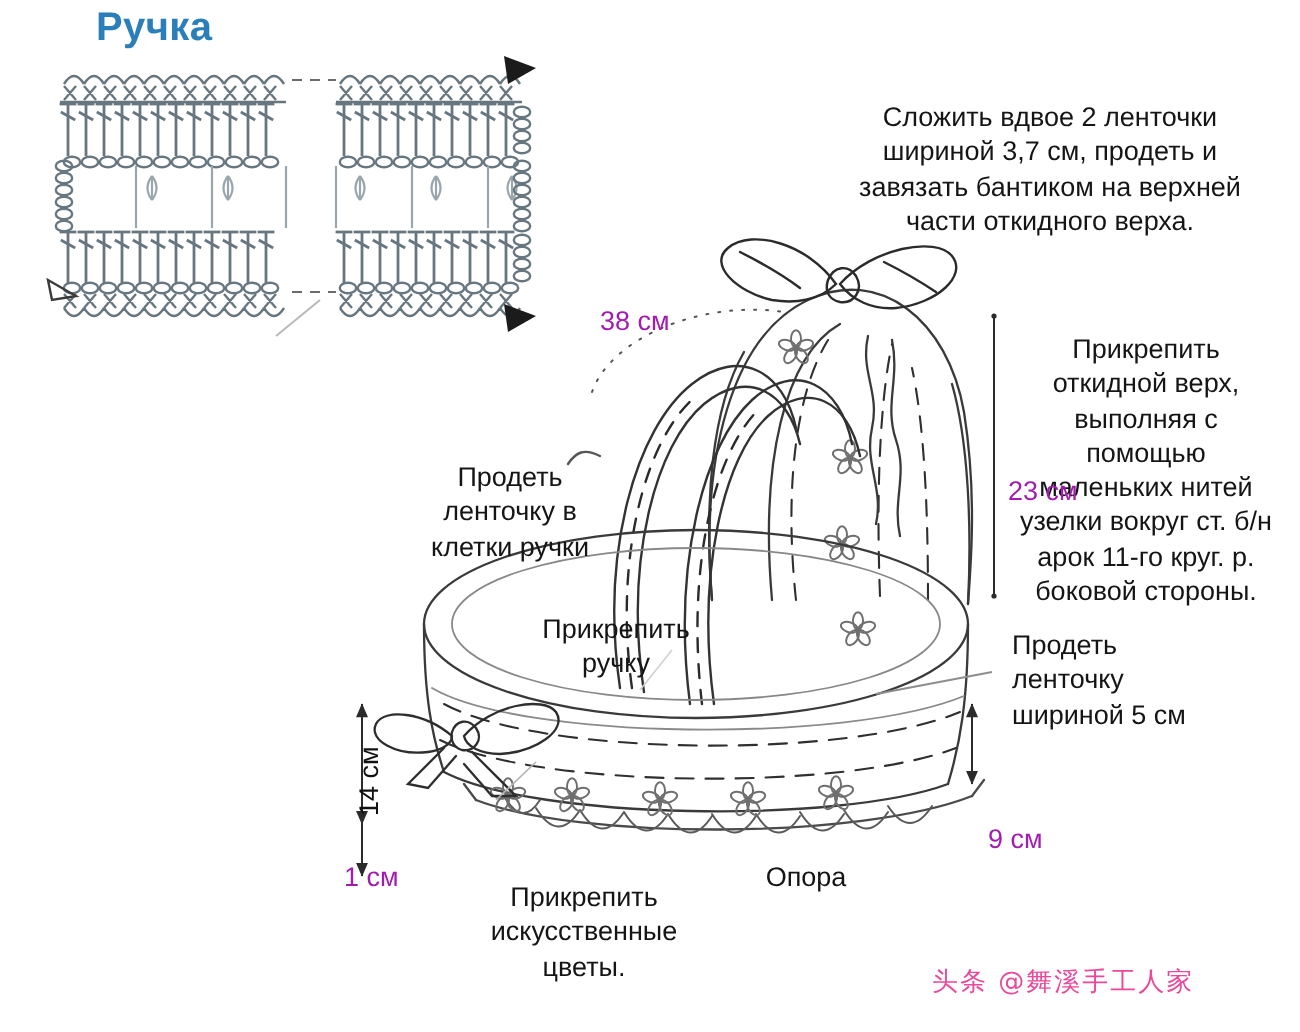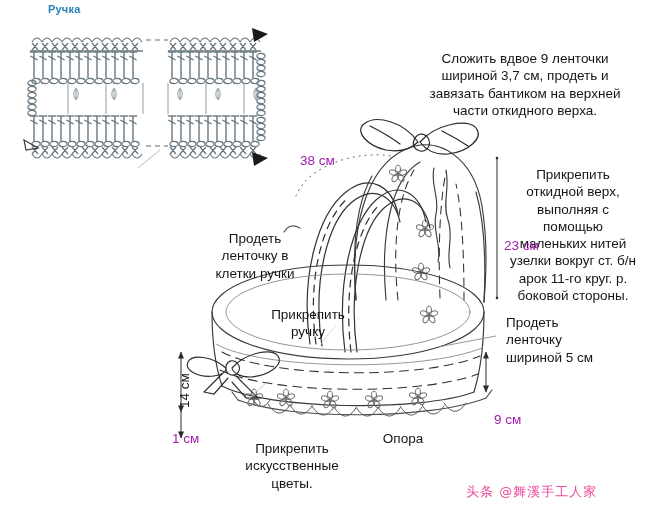--- a/index.html
+++ b/index.html
@@ -9,21 +9,21 @@
     background:#ffffff;
     font-family:"Liberation Sans","DejaVu Sans",sans-serif;
     color:#1a1a1a;
     overflow:hidden;
     position:relative;
   }
   #stage{position:relative;width:650px;height:516px;overflow:hidden;}
   #art{position:absolute;left:0;top:0;width:650px;height:516px;}
   .txt{position:absolute;white-space:pre;line-height:1.28;}
   .title-handle{
-    font-weight:bold;font-size:11px;letter-spacing:.2px;
+    font-weight:bold;font-size:20px;letter-spacing:.2px;
   }
   .note{font-size:13.5px;text-align:center;color:#151515;}
   .note-l{font-size:13.5px;text-align:left;color:#151515;}
   .dim{font-size:13.5px;color:#a21caf;}
   .vdim{font-size:13.5px;color:#111;transform:rotate(-90deg);transform-origin:left top;}
   .watermark{
     font-size:13px;color:#ec4899;letter-spacing:1px;
     font-family:"DejaVu Sans",sans-serif;
   }
 </style>
@@ -649,21 +649,21 @@
 
       <line x1="438" y1="347" x2="496" y2="336" stroke="#8d8d8d" stroke-width="0.9"></line>
       <line x1="268" y1="381" x2="248" y2="400" stroke="#b4b4b4" stroke-width="0.8"></line>
       <line x1="336" y1="325" x2="320" y2="345" stroke="#d0d0d0" stroke-width="0.8"></line>
     </g>
   </svg>
 
   <div class="txt title-handle" style="left:48px;top:2px;color:#2a7fba;">Ручка</div>
 
 
-  <div class="txt note" style="left:404px;top:50px;width:242px;">Сложить вдвое 9 ленточки
+  <div class="txt note" style="left:404px;top:50px;width:242px;">Сложить вдвое 2 ленточки
 шириной 3,7 см, продеть и
 завязать бантиком на верхней
 части откидного верха.</div>
 
   <div class="txt note" style="left:498px;top:166px;width:150px;">Прикрепить
 откидной верх,
 выполняя с
 помощью
 маленьких нитей
 узелки вокруг ст. б/н

